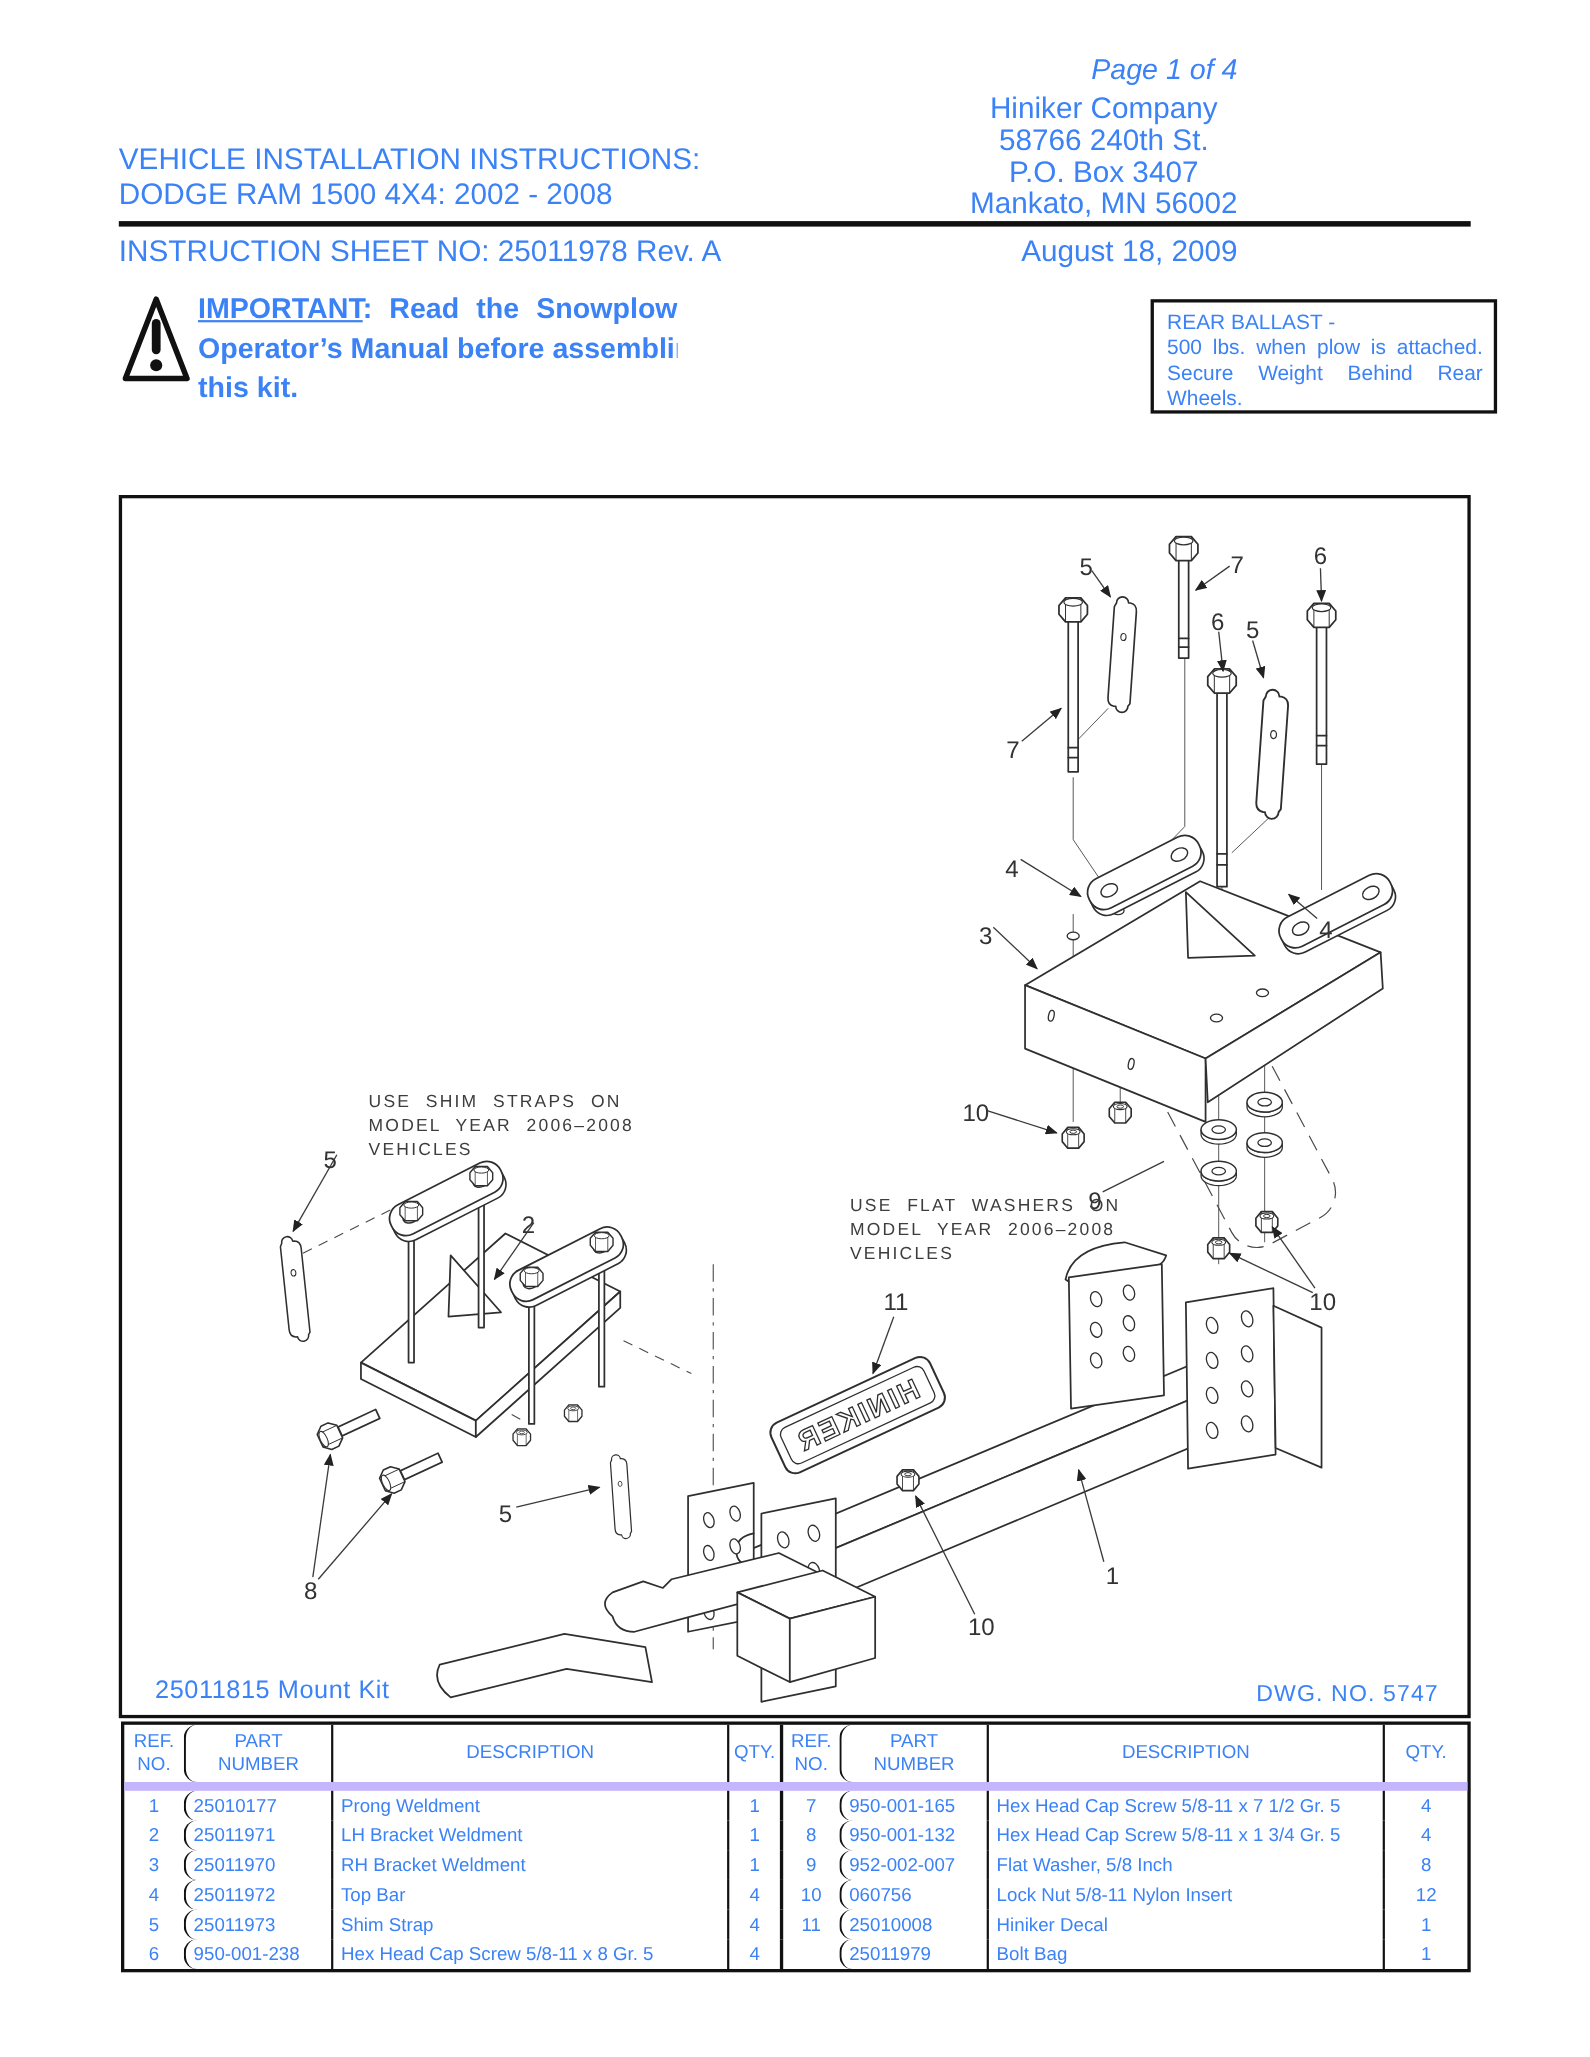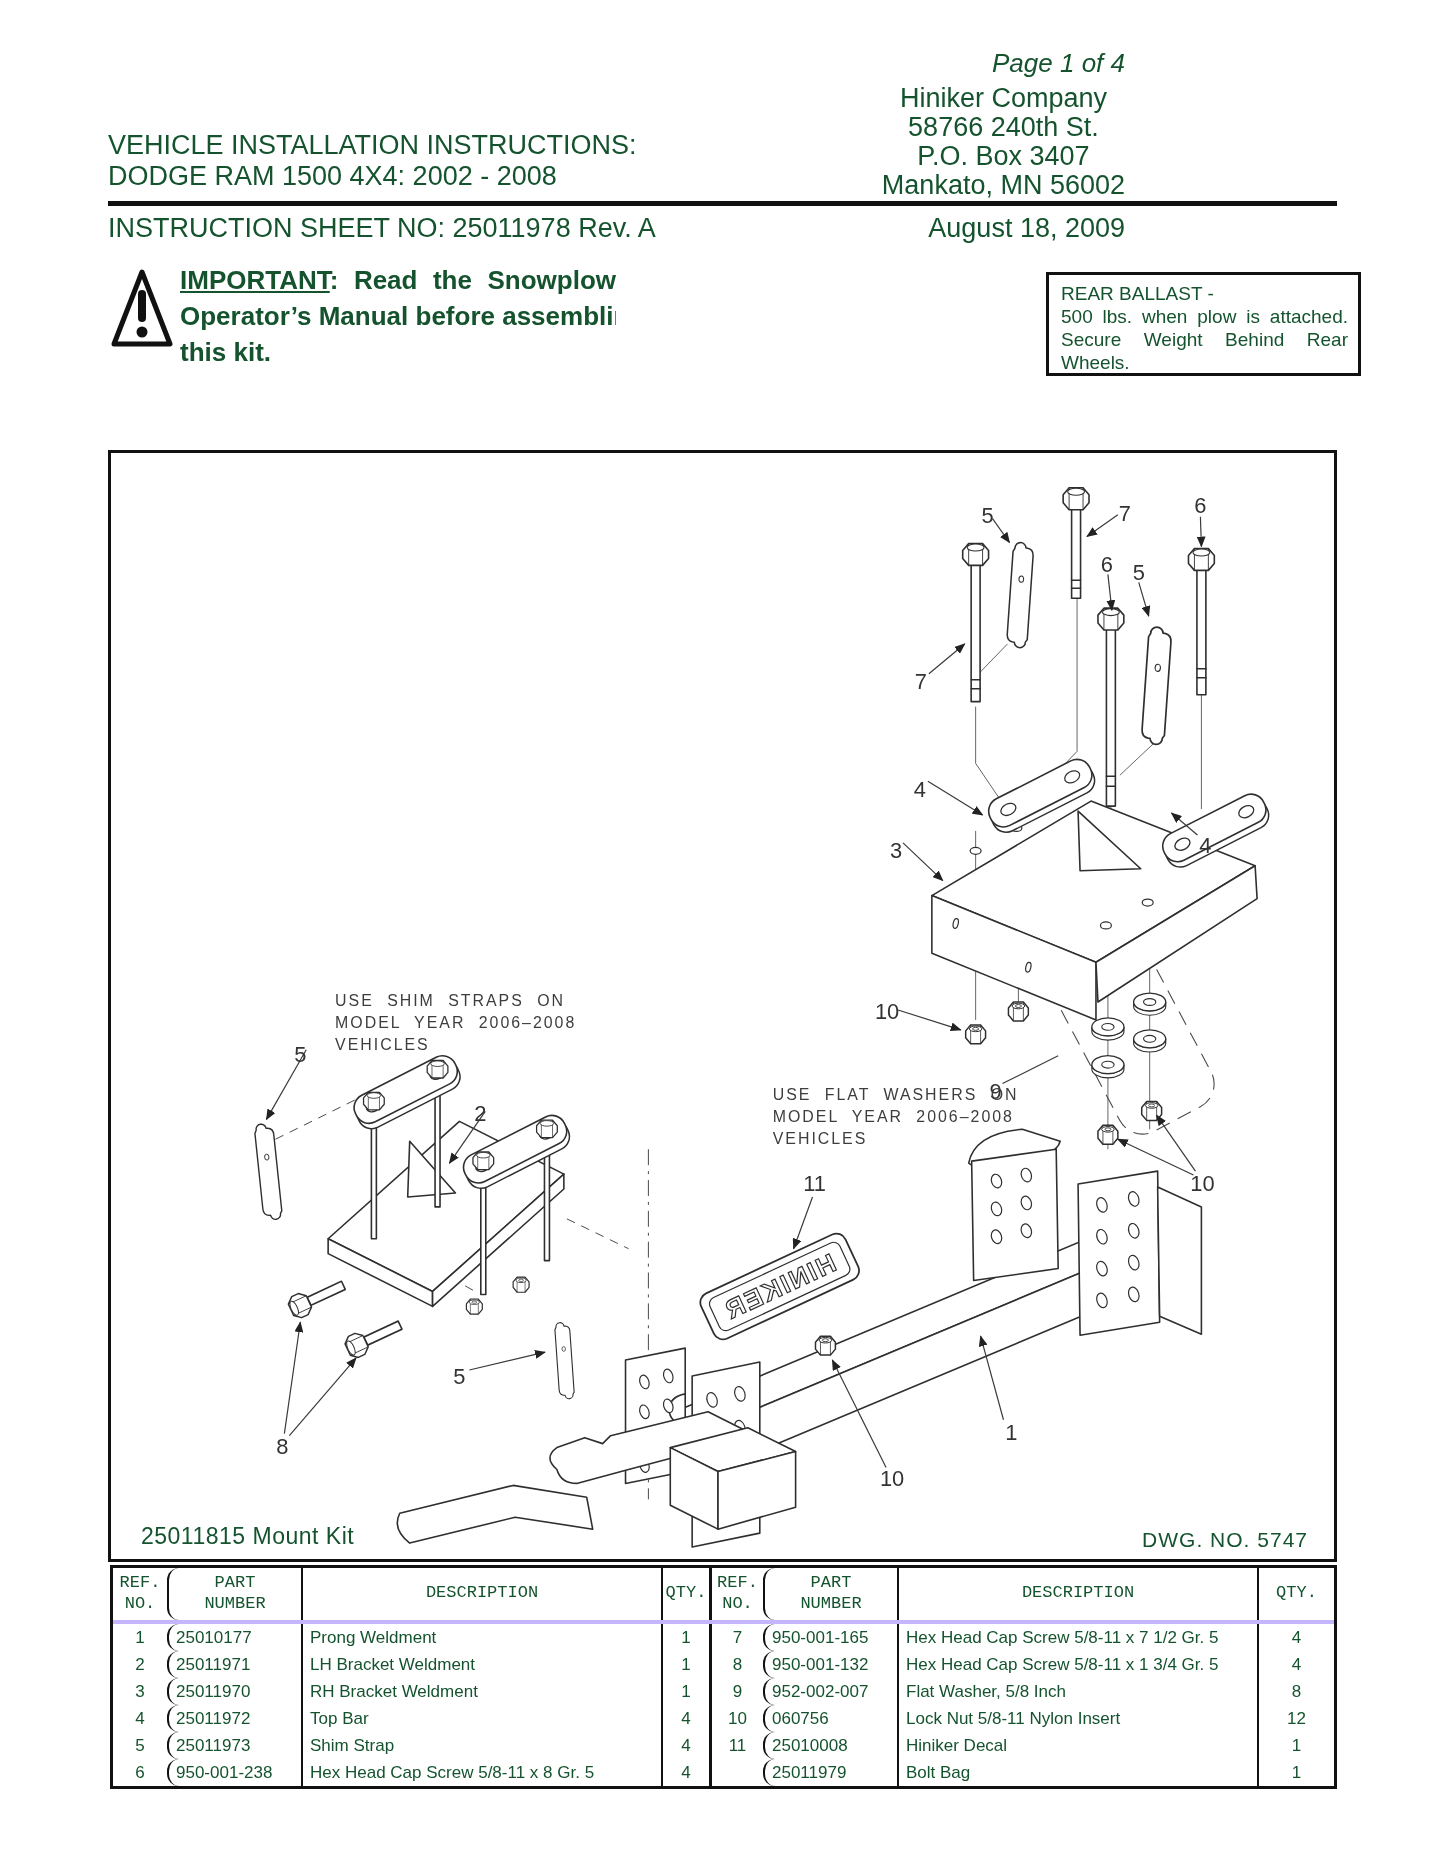--- a/index.html
+++ b/index.html
@@ -1,17 +1,17 @@
 <!DOCTYPE html>
 <html><head>
 <meta charset="utf-8">
 <style>
   html,body{margin:0;padding:0;background:#e8e8e8;}
   .page{position:relative;width:1445px;height:1870px;background:#fff;margin:0 auto;
-        font-family:"Liberation Sans",sans-serif;color:#14532d;overflow:hidden;}
+        font-family:"Liberation Sans",sans-serif;color:#3b82f6;overflow:hidden;}
   
   .pagenum{position:absolute;top:48px;right:320px;font-style:italic;font-size:26px;}
   .company{position:absolute;top:84px;right:320px;text-align:center;font-size:27px;line-height:29px;}
   .titleblk{position:absolute;top:130px;left:108px;font-size:27px;line-height:31px;}
   .rule{position:absolute;left:108px;top:201px;width:1229px;height:5px;background:#111;}
   .sheetrow{position:absolute;left:108px;top:213px;width:1229px;font-size:27px;display:flex;justify-content:space-between;}
   .sheetrow .date{margin-right:212px;}
   .warn{position:absolute;left:110px;top:266px;width:64px;height:84px;}
   .imp{position:absolute;left:180px;top:262px;width:436px;font-size:26px;font-weight:bold;line-height:36px;}
   .imp .l{text-align:justify;text-align-last:justify;white-space:nowrap;overflow:hidden;}
@@ -30,21 +30,21 @@
   .thin{stroke:#555;stroke-width:.9;fill:none;}
   .lead{stroke:#3a3a3a;stroke-width:1.2;fill:none;}
   .dsh{stroke:#4a4a4a;stroke-width:1.1;fill:none;stroke-dasharray:15 9;}
   .dsh2{stroke:#4a4a4a;stroke-width:1;fill:none;stroke-dasharray:9 7;}
   .cl{stroke:#4a4a4a;stroke-width:1;stroke-dasharray:16 6 3 6;fill:none;}
   text.callout{font-size:22px;fill:#333;}
   text.anno{font-size:16px;fill:#3d3d3d;letter-spacing:2px;word-spacing:7px;}
   
   .ptable{position:absolute;left:110px;top:1565px;width:1227px;border:3px solid #111;box-sizing:border-box;font-size:17px;}
   .tr{display:flex;height:27px;line-height:27px;}
-  .tr.h{height:52px;border-bottom:4px solid #c4b5fd;line-height:21px;text-align:center;font-family:Liberation Mono, monospace;}
+  .tr.h{height:52px;border-bottom:8px solid #c4b5fd;line-height:21px;text-align:center;}
   .tr.h .td{padding-top:4px;}
   .tr.h .one{padding-top:0;line-height:50px;}
   .td{box-sizing:border-box;border-left:2px solid #111;overflow:hidden;white-space:nowrap;}
   .td:first-child{border-left:none;}
   .td.g2{border-left:3px solid #111;}
   .w-ref{width:54px;text-align:center;}
   .w-part{width:134px;padding-left:7px;border-radius:12px;}
   .w-desc{width:360px;padding-left:7px;}
   .w-qtyl{width:48px;text-align:center;}
   .w-qtyr{flex:1;text-align:center;}

